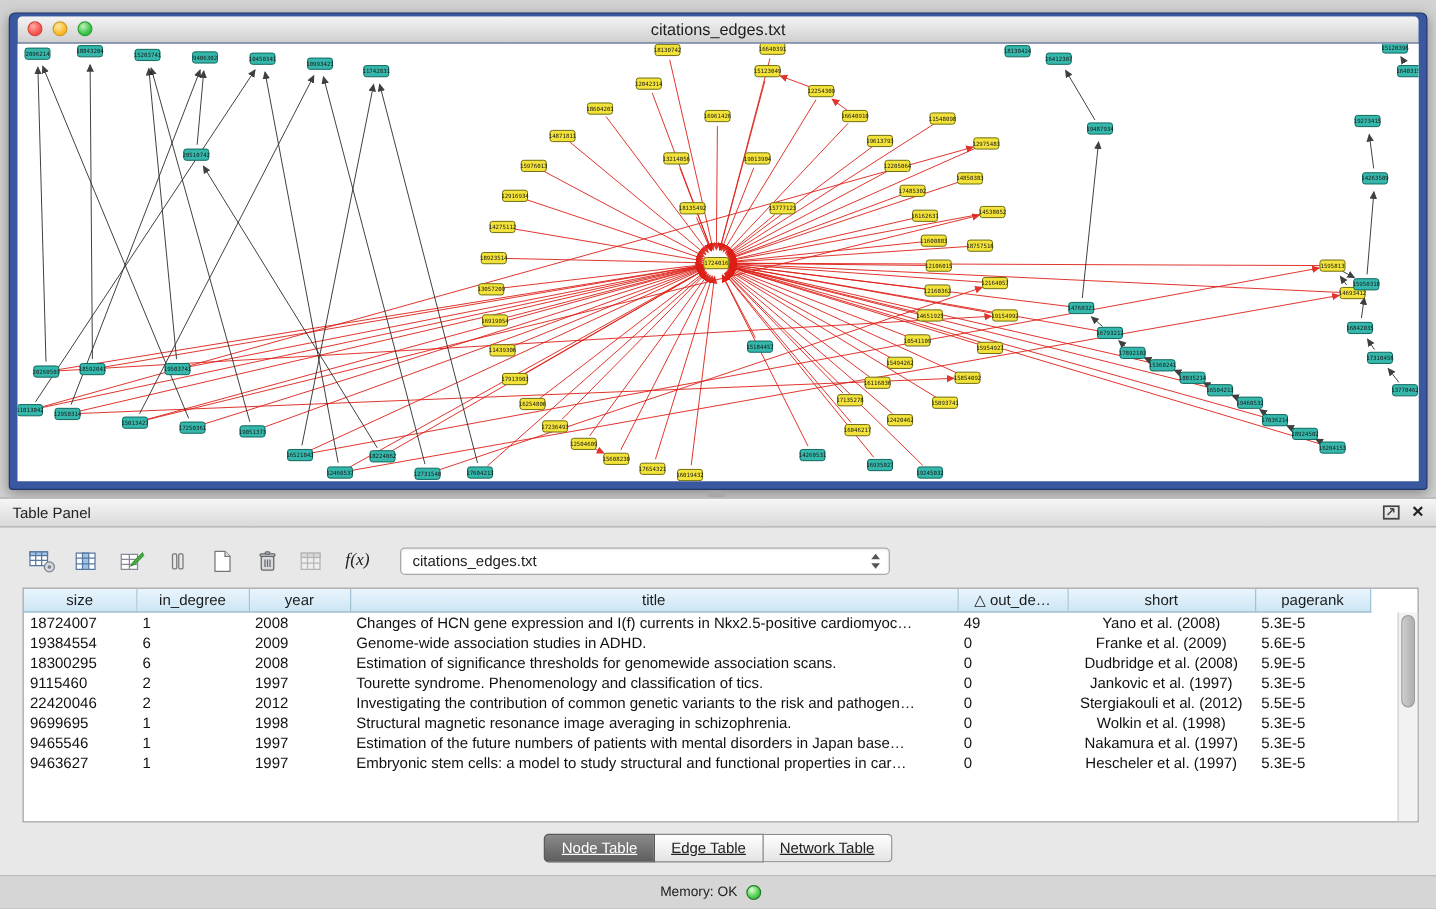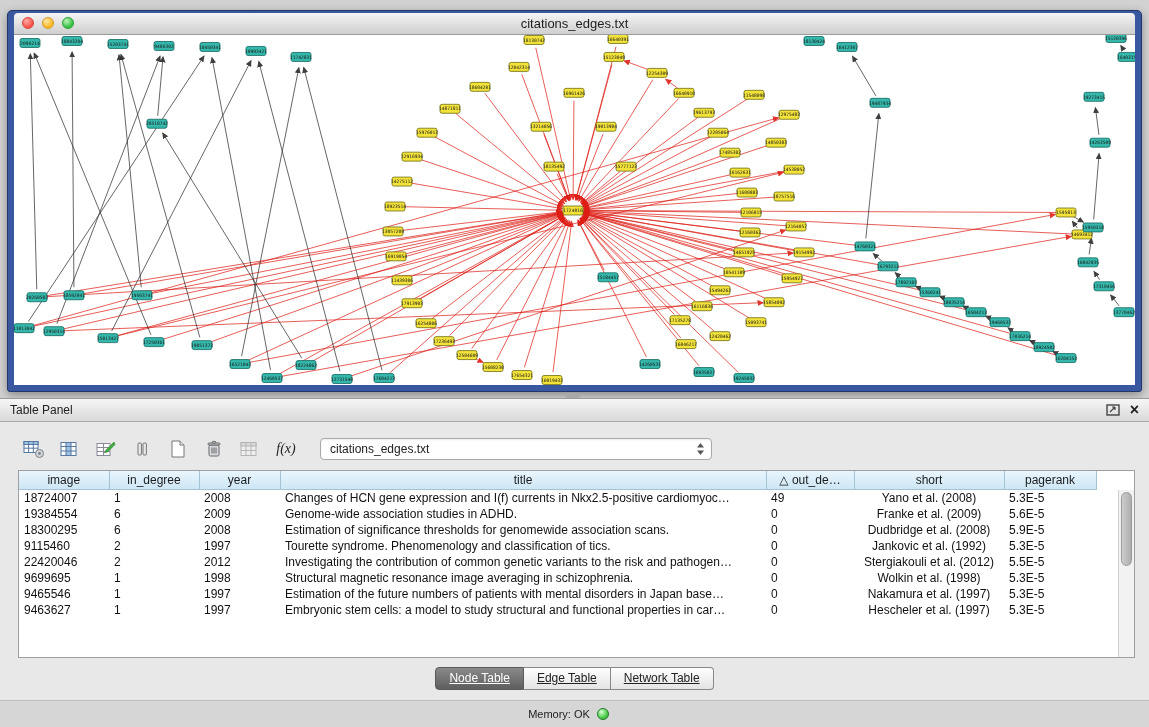--- a/index.html
+++ b/index.html
@@ -760,21 +760,21 @@
           <col style="width:90px">
             <col style="width:90px">
             <col style="width:81px">
           <col style="width:486px">
             <col style="width:88px">
             <col style="width:150px">
             <col style="width:92px">
         </colgroup>
         <thead>
           <tr>
-            <th>image</th>
+            <th>size</th>
             <th>in_degree</th>
             <th>year</th>
             <th>title</th>
             <th><span>△</span> <span>out_de…</span></th>
             <th>short</th>
             <th>pagerank</th>
           </tr>
         </thead>
         <tbody>
             <tr>
@@ -803,21 +803,21 @@
               <td class="c4">0</td>
               <td class="c5">Dudbridge et al. (2008)</td>
               <td class="c6">5.9E-5</td>
             </tr>
             <tr>
               <td class="c0">9115460</td>
               <td class="c1">2</td>
               <td class="c2">1997</td>
               <td class="c3">Tourette syndrome. Phenomenology and classification of tics.</td>
               <td class="c4">0</td>
-              <td class="c5">Jankovic et al. (1992)</td>
+              <td class="c5">Jankovic et al. (1997)</td>
               <td class="c6">5.3E-5</td>
             </tr>
             <tr>
               <td class="c0">22420046</td>
               <td class="c1">2</td>
               <td class="c2">2012</td>
               <td class="c3">Investigating the contribution of common genetic variants to the risk and pathogen…</td>
               <td class="c4">0</td>
               <td class="c5">Stergiakouli et al. (2012)</td>
               <td class="c6">5.5E-5</td>

